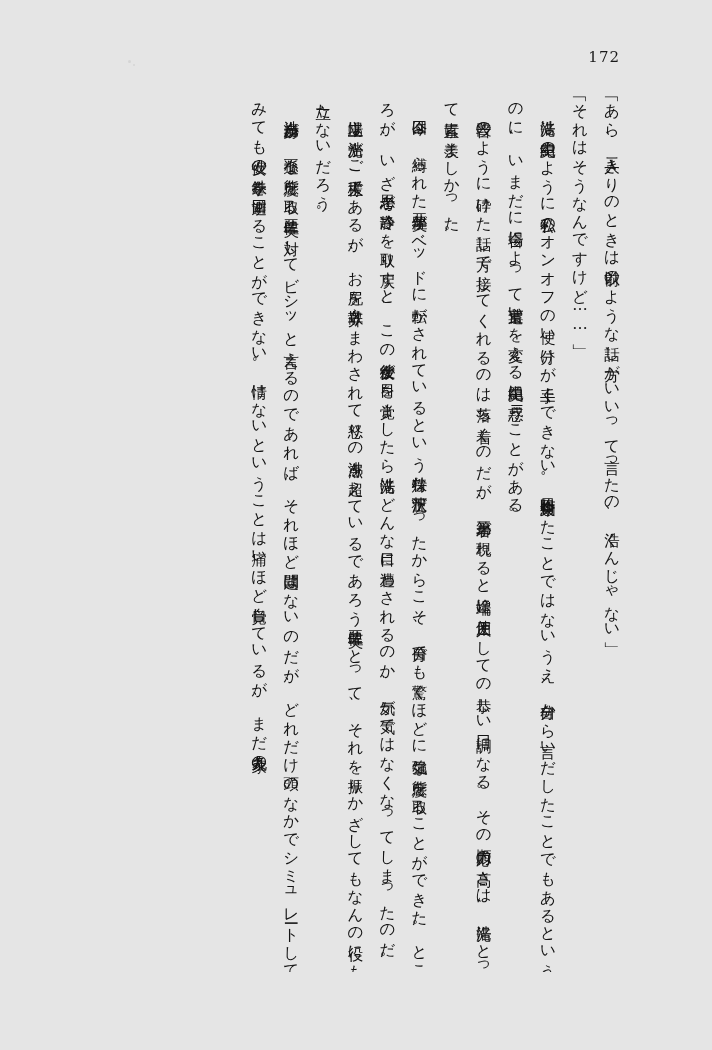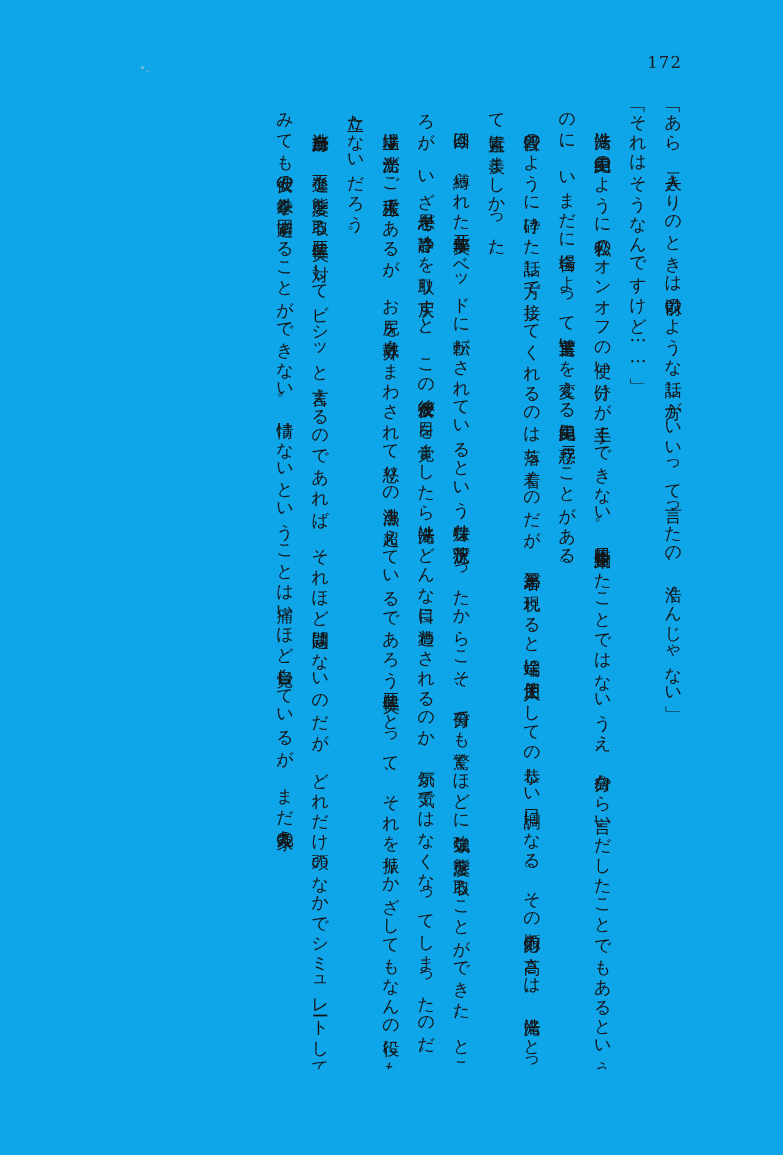--- a/index.html
+++ b/index.html
@@ -13,21 +13,21 @@
     font-family: "DejaVu Serif", "Liberation Serif", serif;
     color: #111111;
     overflow: hidden;
     position: relative;
   }
 
   .page {
     position: relative;
     width: 712px;
     height: 1050px;
-    background: #0ea5e9;
+    background: #e5e5e5;
     box-sizing: border-box;
   }
 
   .page-number {
     position: absolute;
     top: 48px;
     right: 92px;
     font-size: 15px;
     letter-spacing: 1px;
     color: #1a1a1a;

